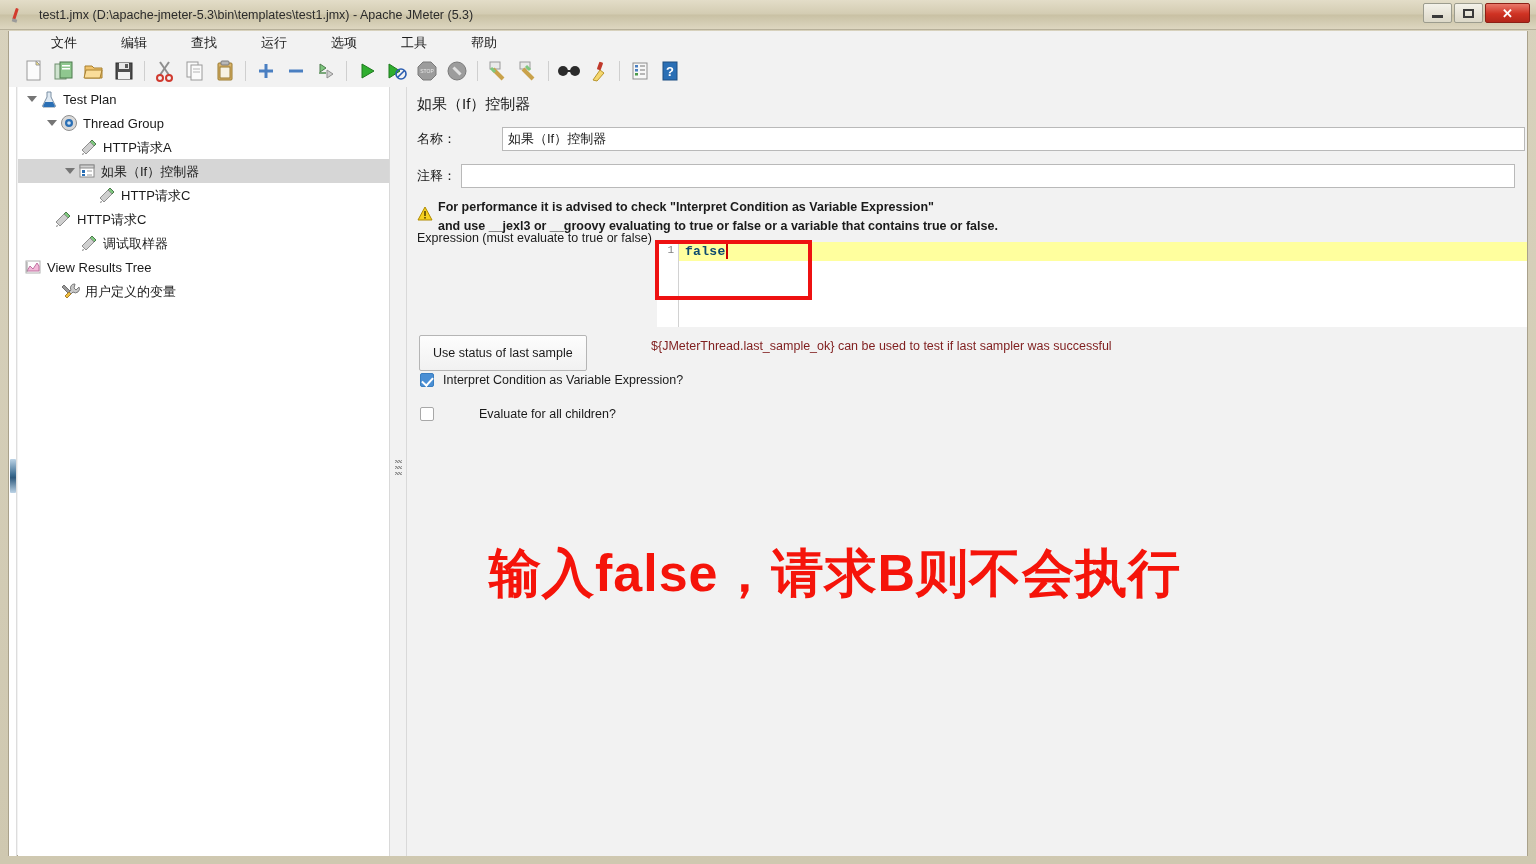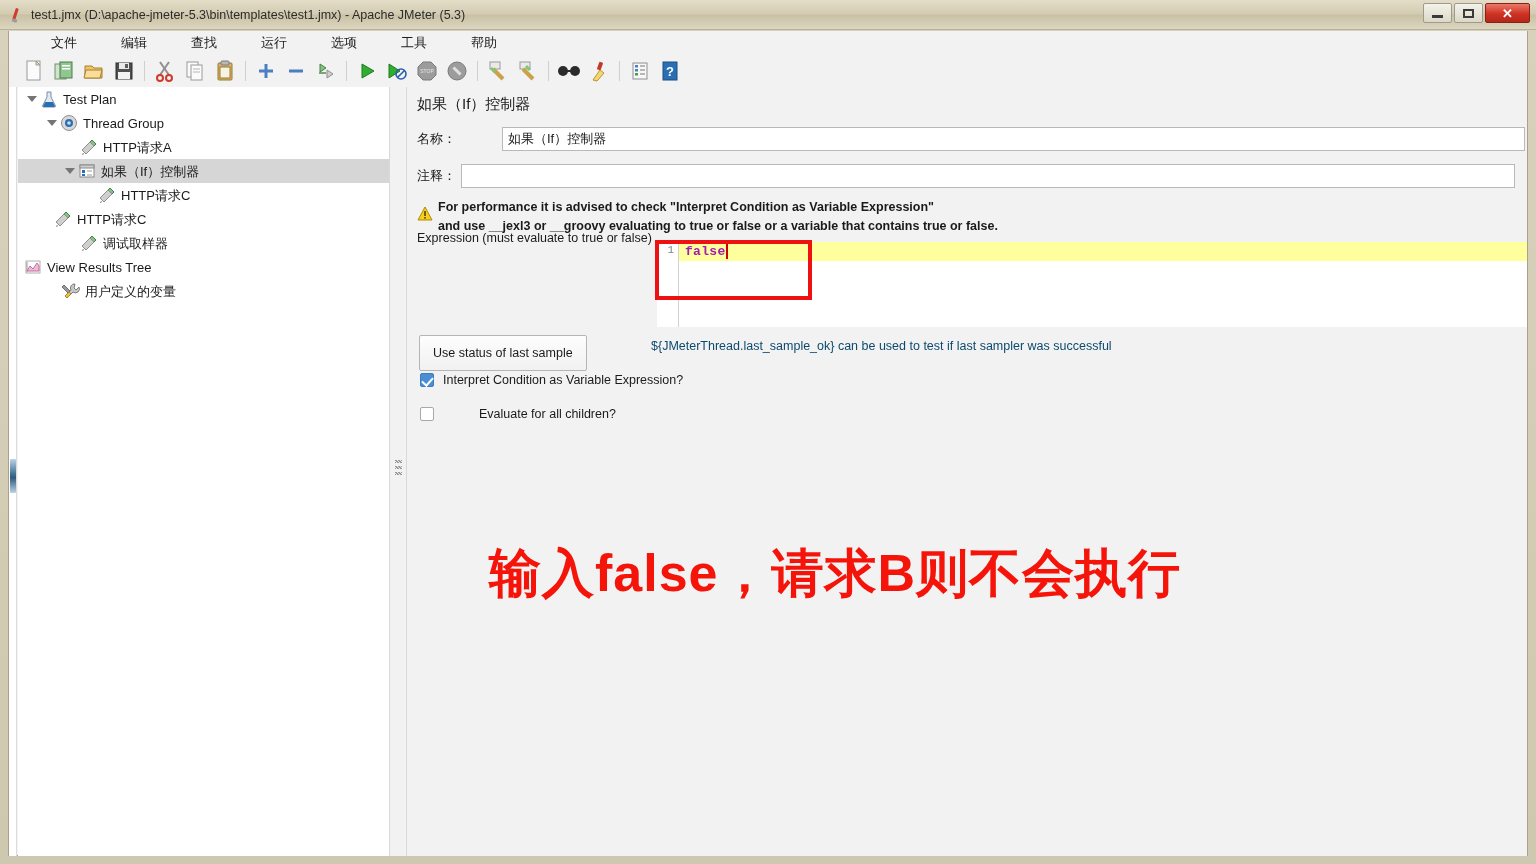--- a/index.html
+++ b/index.html
@@ -15,20 +15,21 @@
     width: 1536px; height: 864px;
     background: linear-gradient(to bottom, #d8d2bd 0%, #cfc8b0 100%);
     padding: 0;
   }
   
   .titlebar {
     position: absolute; left: 0; top: 0; width: 1536px; height: 30px;
     background: linear-gradient(to bottom, #e3ddc8 0%, #d3ccb2 48%, #c9c1a4 52%, #ddd6c0 100%);
     display: flex; align-items: center;
     border-bottom: 1px solid #b7b09a;
+    gap: 8px;
   }
   .title-ico {
     width: 16px; height: 16px; margin-left: 8px; margin-right: 7px;
     position: relative; flex: none;
   }
   .title-ico::before{
     content:""; position:absolute; left:6px; top:1px; width:3px; height:12px;
     background:#d23b2e; transform: rotate(18deg); border-radius:1px;
   }
   .title-ico::after{
@@ -152,36 +153,36 @@
     width: 22px; background:#ffffff; border-right:1px solid #d2d2d2;
     font-family:"Liberation Mono", monospace; font-size:11px; color:#808080;
     text-align:right; padding-right:4px; padding-top:2px; flex:none;
   }
   .codearea { flex:1; position:relative; }
   .codeline-hl {
     position:absolute; left:0; top:0; width:100%; height:19px; background:#ffff9e;
   }
   .codetext {
     position:absolute; left:6px; top:2px; font-family:"Liberation Mono", monospace;
-    font-size:13px; color:#a21caf; font-weight:bold; letter-spacing:0.3px;
+    font-size:13px; color:#0c4a6e; font-weight:bold; letter-spacing:0.3px;
   }
   .caret {
     position:absolute; left:47px; top:2px; width:2px; height:15px; background:#cc0000;
   }
   .redbox {
     position:absolute; left:248px; top:153px; width:157px; height:60px;
     border: 4px solid #ee1111; pointer-events:none;
   }
   .btn {
     position:absolute; left:12px; top:248px; height:36px; padding: 0 13px;
     background: linear-gradient(to bottom,#fdfdfd 0%,#f1f1f1 100%);
     border:1px solid #b5b5b5; border-radius:2px;
     font-size:12.5px; color:#1a1a1a; display:flex;align-items:center;justify-content:center;
   }
-  .hint { position:absolute; left:244px; top:252px; font-size:12.5px; color:#0c4a6e; }
+  .hint { position:absolute; left:244px; top:252px; font-size:12.5px; color:#7f1d1d; }
   .cbrow { position:absolute; display:flex; align-items:center; }
   .cbox { width:14px; height:14px; flex:none; margin-right:9px; border-radius:2px; }
   .cbox.on { background:#4a8fd4; border:1px solid #3a7ec0; position:relative; }
   .cbox.on::after {
     content:""; position:absolute; left:3px; top:1px; width:5px; height:9px;
     border:solid #fff; border-width:0 2px 2px 0; transform: rotate(42deg);
   }
   .cbox.off { background:#fff; border:1px solid #a8a8a8; }
   .cblabel { font-size:12.5px; color:#1a1a1a; }
   .bigred {

